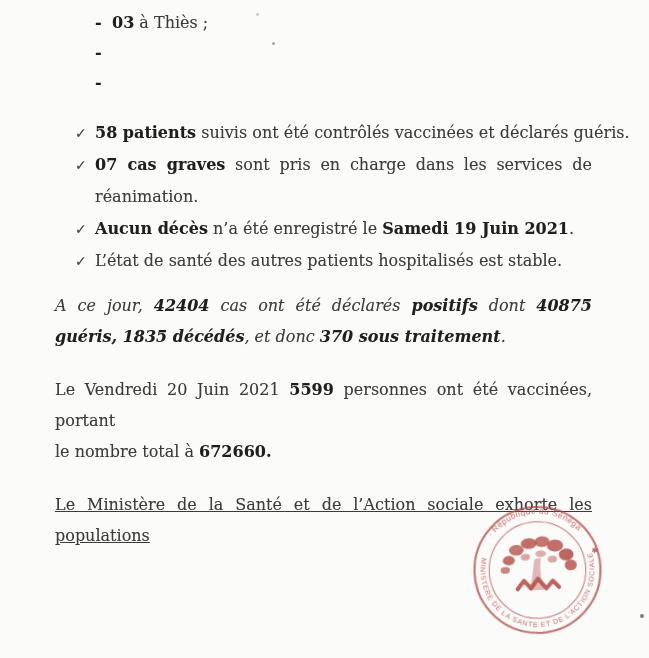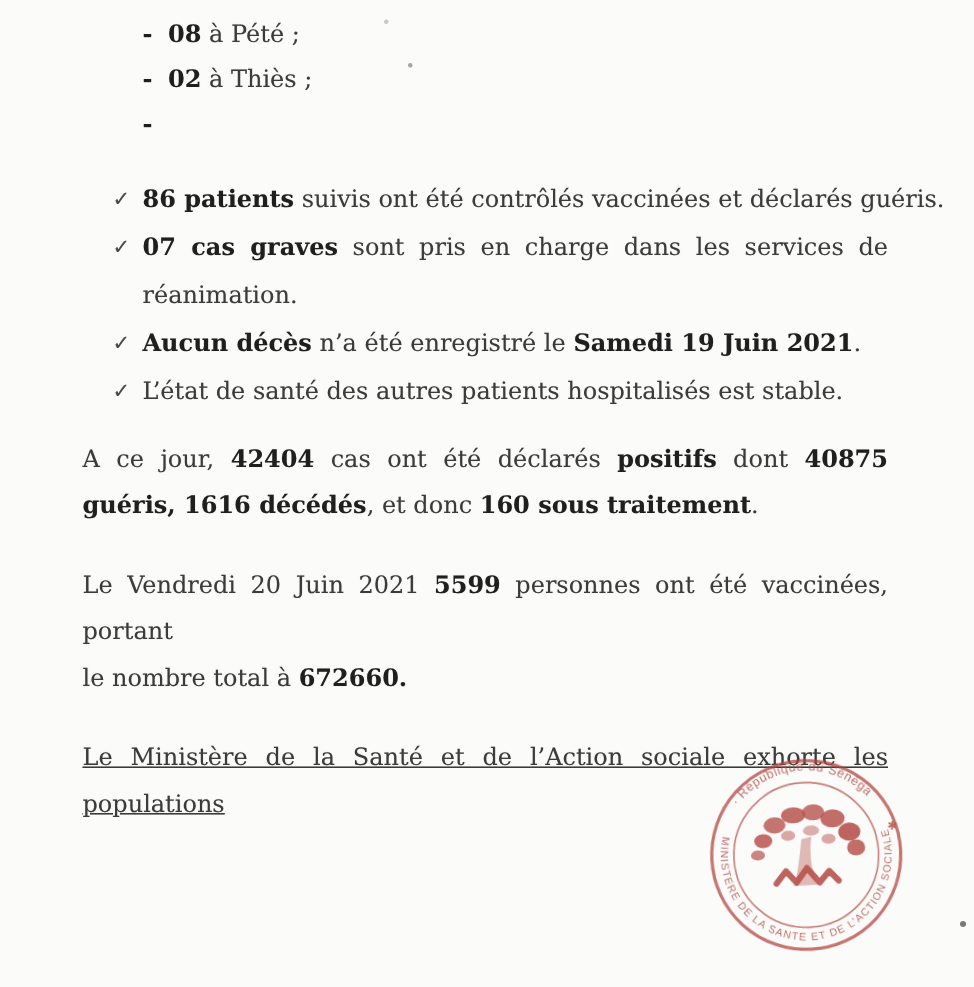--- a/index.html
+++ b/index.html
@@ -25,21 +25,21 @@
   .dash-list .marker{width:17px;font-weight:700;color:var(--bold);}
 
   
   .check-list{list-style:none;margin:19px 0 0 20px;padding:0;}
   .check-list .item{display:flex;font-size:16px;line-height:32px;}
   .check-list .marker{width:20px;font-family:"DejaVu Sans","Liberation Sans",sans-serif;font-size:14px;color:#474747;}
   .check-list .content{flex:1;min-width:0;}
 
   
   .paragraphs .paragraph{font-size:16px;line-height:31px;}
-  .paragraphs .paragraph:nth-child(1){margin-top:13px;}
+  .paragraphs .paragraph:nth-child(1){margin-top:13px;font-style:italic;}
   .paragraphs .paragraph:nth-child(2){margin-top:22px;}
   .paragraphs .paragraph:nth-child(3){margin-top:22px;text-decoration:underline;}
 
   .line{white-space:nowrap;}
   .line.just{white-space:normal;text-align:justify;text-align-last:justify;}
   .run{font-weight:400;}
   .run.bold{font-weight:700;color:var(--bold);}
 
   
   .stamp{
@@ -60,39 +60,36 @@
 </style>
 </head>
 <body>
 
 <div class="doc">
 
   <ul class="dash-list">
       <li class="item">
         <span class="marker">-</span>
         <div class="content">
-          <div class="line"><span class="run bold">08</span><span class="run"> à Pété ;</span></div>
+          <div class="line"><span class="run bold">03</span><span class="run"> à Thiès ;</span></div>
         </div>
       </li>
       <li class="item">
         <span class="marker">-</span>
-        <div class="content">
-          <div class="line"><span class="run bold">02</span><span class="run"> à Thiès ;</span></div>
-        </div>
       </li>
       <li class="item">
         <span class="marker">-</span>
       </li>
     </ul>
 
   <ul class="check-list">
       <li class="item">
         <span class="marker">✓</span>
         <div class="content">
-          <div class="line"><span class="run bold">86 patients</span><span class="run"> suivis ont été contrôlés vaccinées et déclarés guéris.</span></div>
+          <div class="line"><span class="run bold">58 patients</span><span class="run"> suivis ont été contrôlés vaccinées et déclarés guéris.</span></div>
         </div>
       </li>
       <li class="item">
         <span class="marker">✓</span>
         <div class="content">
           <div class="line just"><span class="run bold">07 cas graves</span><span class="run"> sont pris en charge dans les services de</span></div>
           <div class="line"><span class="run">réanimation.</span></div>
         </div>
       </li>
       <li class="item">
@@ -105,21 +102,21 @@
         <span class="marker">✓</span>
         <div class="content">
           <div class="line"><span class="run">L’état de santé des autres patients hospitalisés est stable.</span></div>
         </div>
       </li>
     </ul>
 
   <div class="paragraphs">
       <div class="paragraph">
         <div class="line just"><span class="run">A ce jour, </span><span class="run bold">42404</span><span class="run"> cas ont été déclarés </span><span class="run bold">positifs</span><span class="run"> dont </span><span class="run bold">40875</span></div>
-        <div class="line"><span class="run bold">guéris, 1616 décédés</span><span class="run">, et donc </span><span class="run bold">160 sous traitement</span><span class="run">.</span></div>
+        <div class="line"><span class="run bold">guéris, 1835 décédés</span><span class="run">, et donc </span><span class="run bold">370 sous traitement</span><span class="run">.</span></div>
       </div>
       <div class="paragraph">
         <div class="line just"><span class="run">Le Vendredi 20 Juin 2021 </span><span class="run bold">5599</span><span class="run"> personnes ont été vaccinées, portant</span></div>
         <div class="line"><span class="run">le nombre total à </span><span class="run bold">672660.</span></div>
       </div>
       <div class="paragraph">
         <div class="line just"><span class="run">Le Ministère de la Santé et de l’Action sociale exhorte les populations</span></div>
       </div>
     </div>
 

